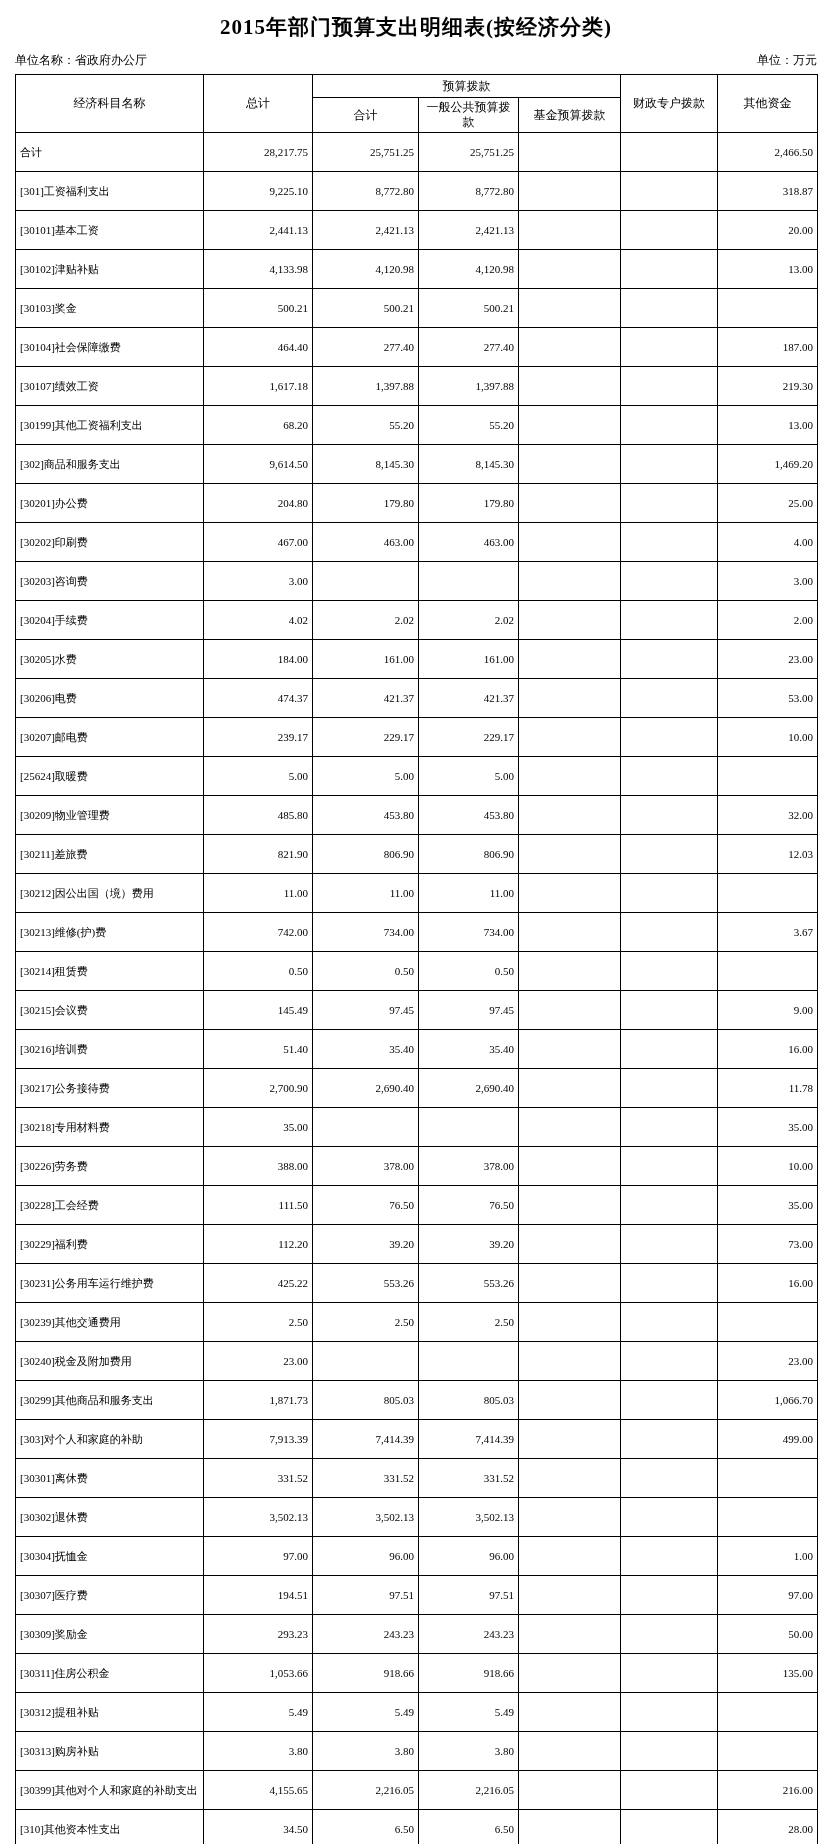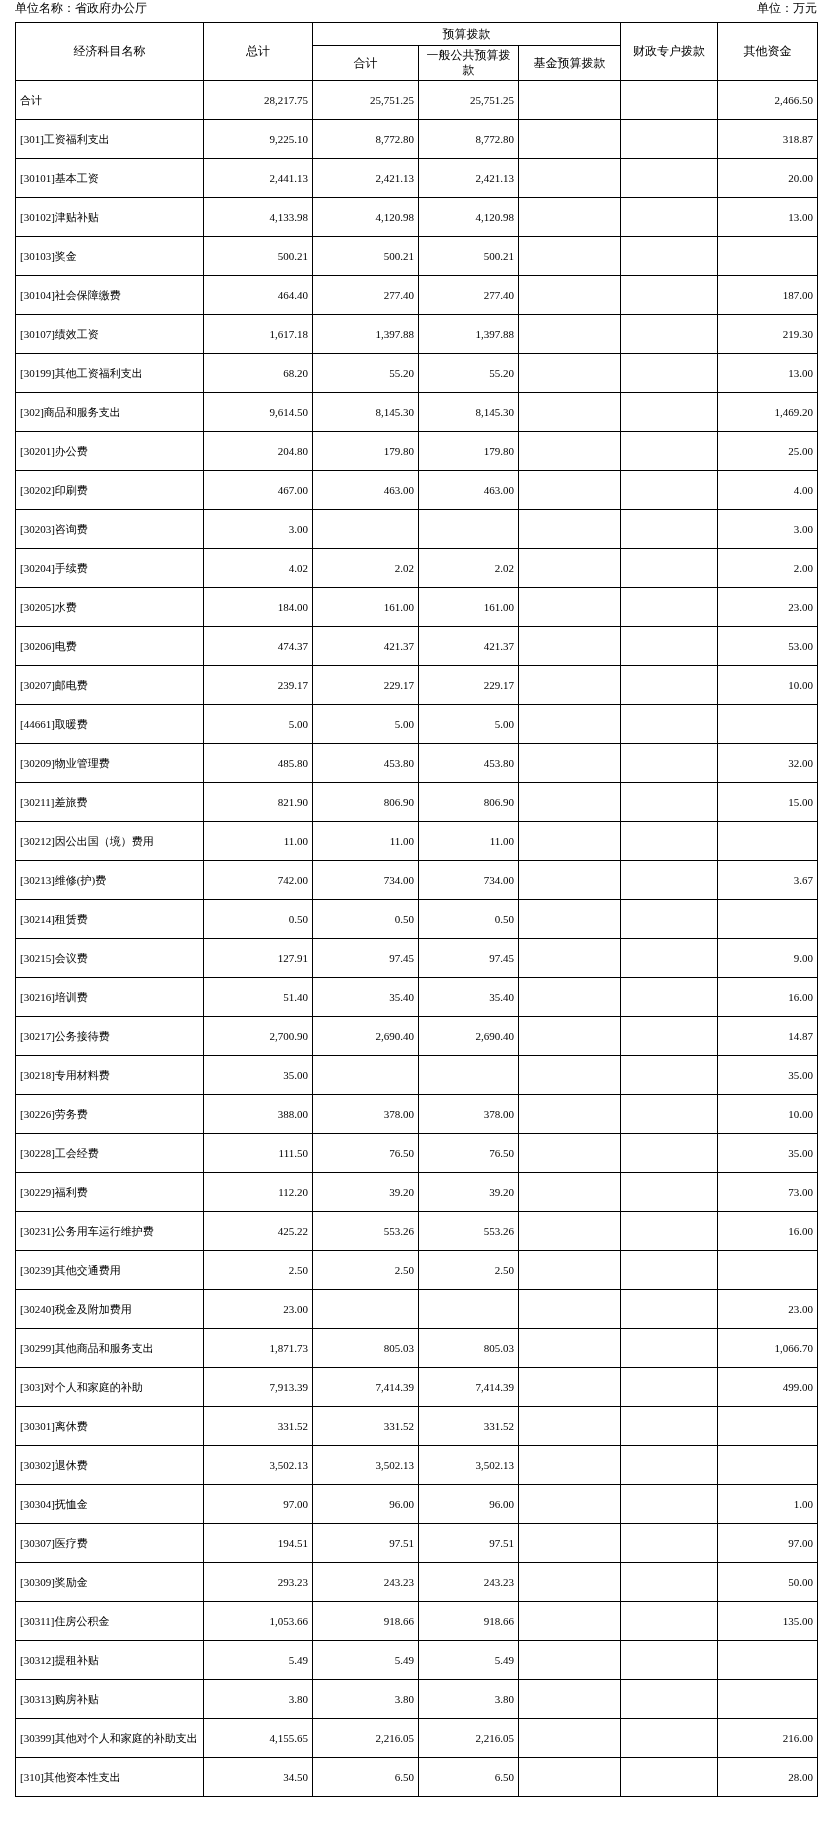--- a/index.html
+++ b/index.html
@@ -64,20 +64,21 @@
   td.num {
     text-align: right;
     padding: 2px 4px 2px 2px;
   }
 </style>
 </head>
 <body>
 
 <div class="page">
 
+  <div class="title">2015年部门预算支出明细表(按经济分类)</div>
 
   <div class="meta-row">
     <span>单位名称：省政府办公厅</span>
     <span>单位：万元</span>
   </div>
 
   <table class="budget">
     <colgroup>
       <col style="width:188px">
       <col style="width:109px">
@@ -240,21 +241,21 @@
         <tr>
           <td class="label">[30207]邮电费</td>
           <td class="num">239.17</td>
           <td class="num">229.17</td>
           <td class="num">229.17</td>
           <td class="num"></td>
           <td class="num"></td>
           <td class="num">10.00</td>
         </tr>
         <tr>
-          <td class="label">[44661]取暖费</td>
+          <td class="label">[25624]取暖费</td>
           <td class="num">5.00</td>
           <td class="num">5.00</td>
           <td class="num">5.00</td>
           <td class="num"></td>
           <td class="num"></td>
           <td class="num"></td>
         </tr>
         <tr>
           <td class="label">[30209]物业管理费</td>
           <td class="num">485.80</td>
@@ -264,21 +265,21 @@
           <td class="num"></td>
           <td class="num">32.00</td>
         </tr>
         <tr>
           <td class="label">[30211]差旅费</td>
           <td class="num">821.90</td>
           <td class="num">806.90</td>
           <td class="num">806.90</td>
           <td class="num"></td>
           <td class="num"></td>
-          <td class="num">15.00</td>
+          <td class="num">12.03</td>
         </tr>
         <tr>
           <td class="label">[30212]因公出国（境）费用</td>
           <td class="num">11.00</td>
           <td class="num">11.00</td>
           <td class="num">11.00</td>
           <td class="num"></td>
           <td class="num"></td>
           <td class="num"></td>
         </tr>
@@ -295,21 +296,21 @@
           <td class="label">[30214]租赁费</td>
           <td class="num">0.50</td>
           <td class="num">0.50</td>
           <td class="num">0.50</td>
           <td class="num"></td>
           <td class="num"></td>
           <td class="num"></td>
         </tr>
         <tr>
           <td class="label">[30215]会议费</td>
-          <td class="num">127.91</td>
+          <td class="num">145.49</td>
           <td class="num">97.45</td>
           <td class="num">97.45</td>
           <td class="num"></td>
           <td class="num"></td>
           <td class="num">9.00</td>
         </tr>
         <tr>
           <td class="label">[30216]培训费</td>
           <td class="num">51.40</td>
           <td class="num">35.40</td>
@@ -318,21 +319,21 @@
           <td class="num"></td>
           <td class="num">16.00</td>
         </tr>
         <tr>
           <td class="label">[30217]公务接待费</td>
           <td class="num">2,700.90</td>
           <td class="num">2,690.40</td>
           <td class="num">2,690.40</td>
           <td class="num"></td>
           <td class="num"></td>
-          <td class="num">14.87</td>
+          <td class="num">11.78</td>
         </tr>
         <tr>
           <td class="label">[30218]专用材料费</td>
           <td class="num">35.00</td>
           <td class="num"></td>
           <td class="num"></td>
           <td class="num"></td>
           <td class="num"></td>
           <td class="num">35.00</td>
         </tr>

